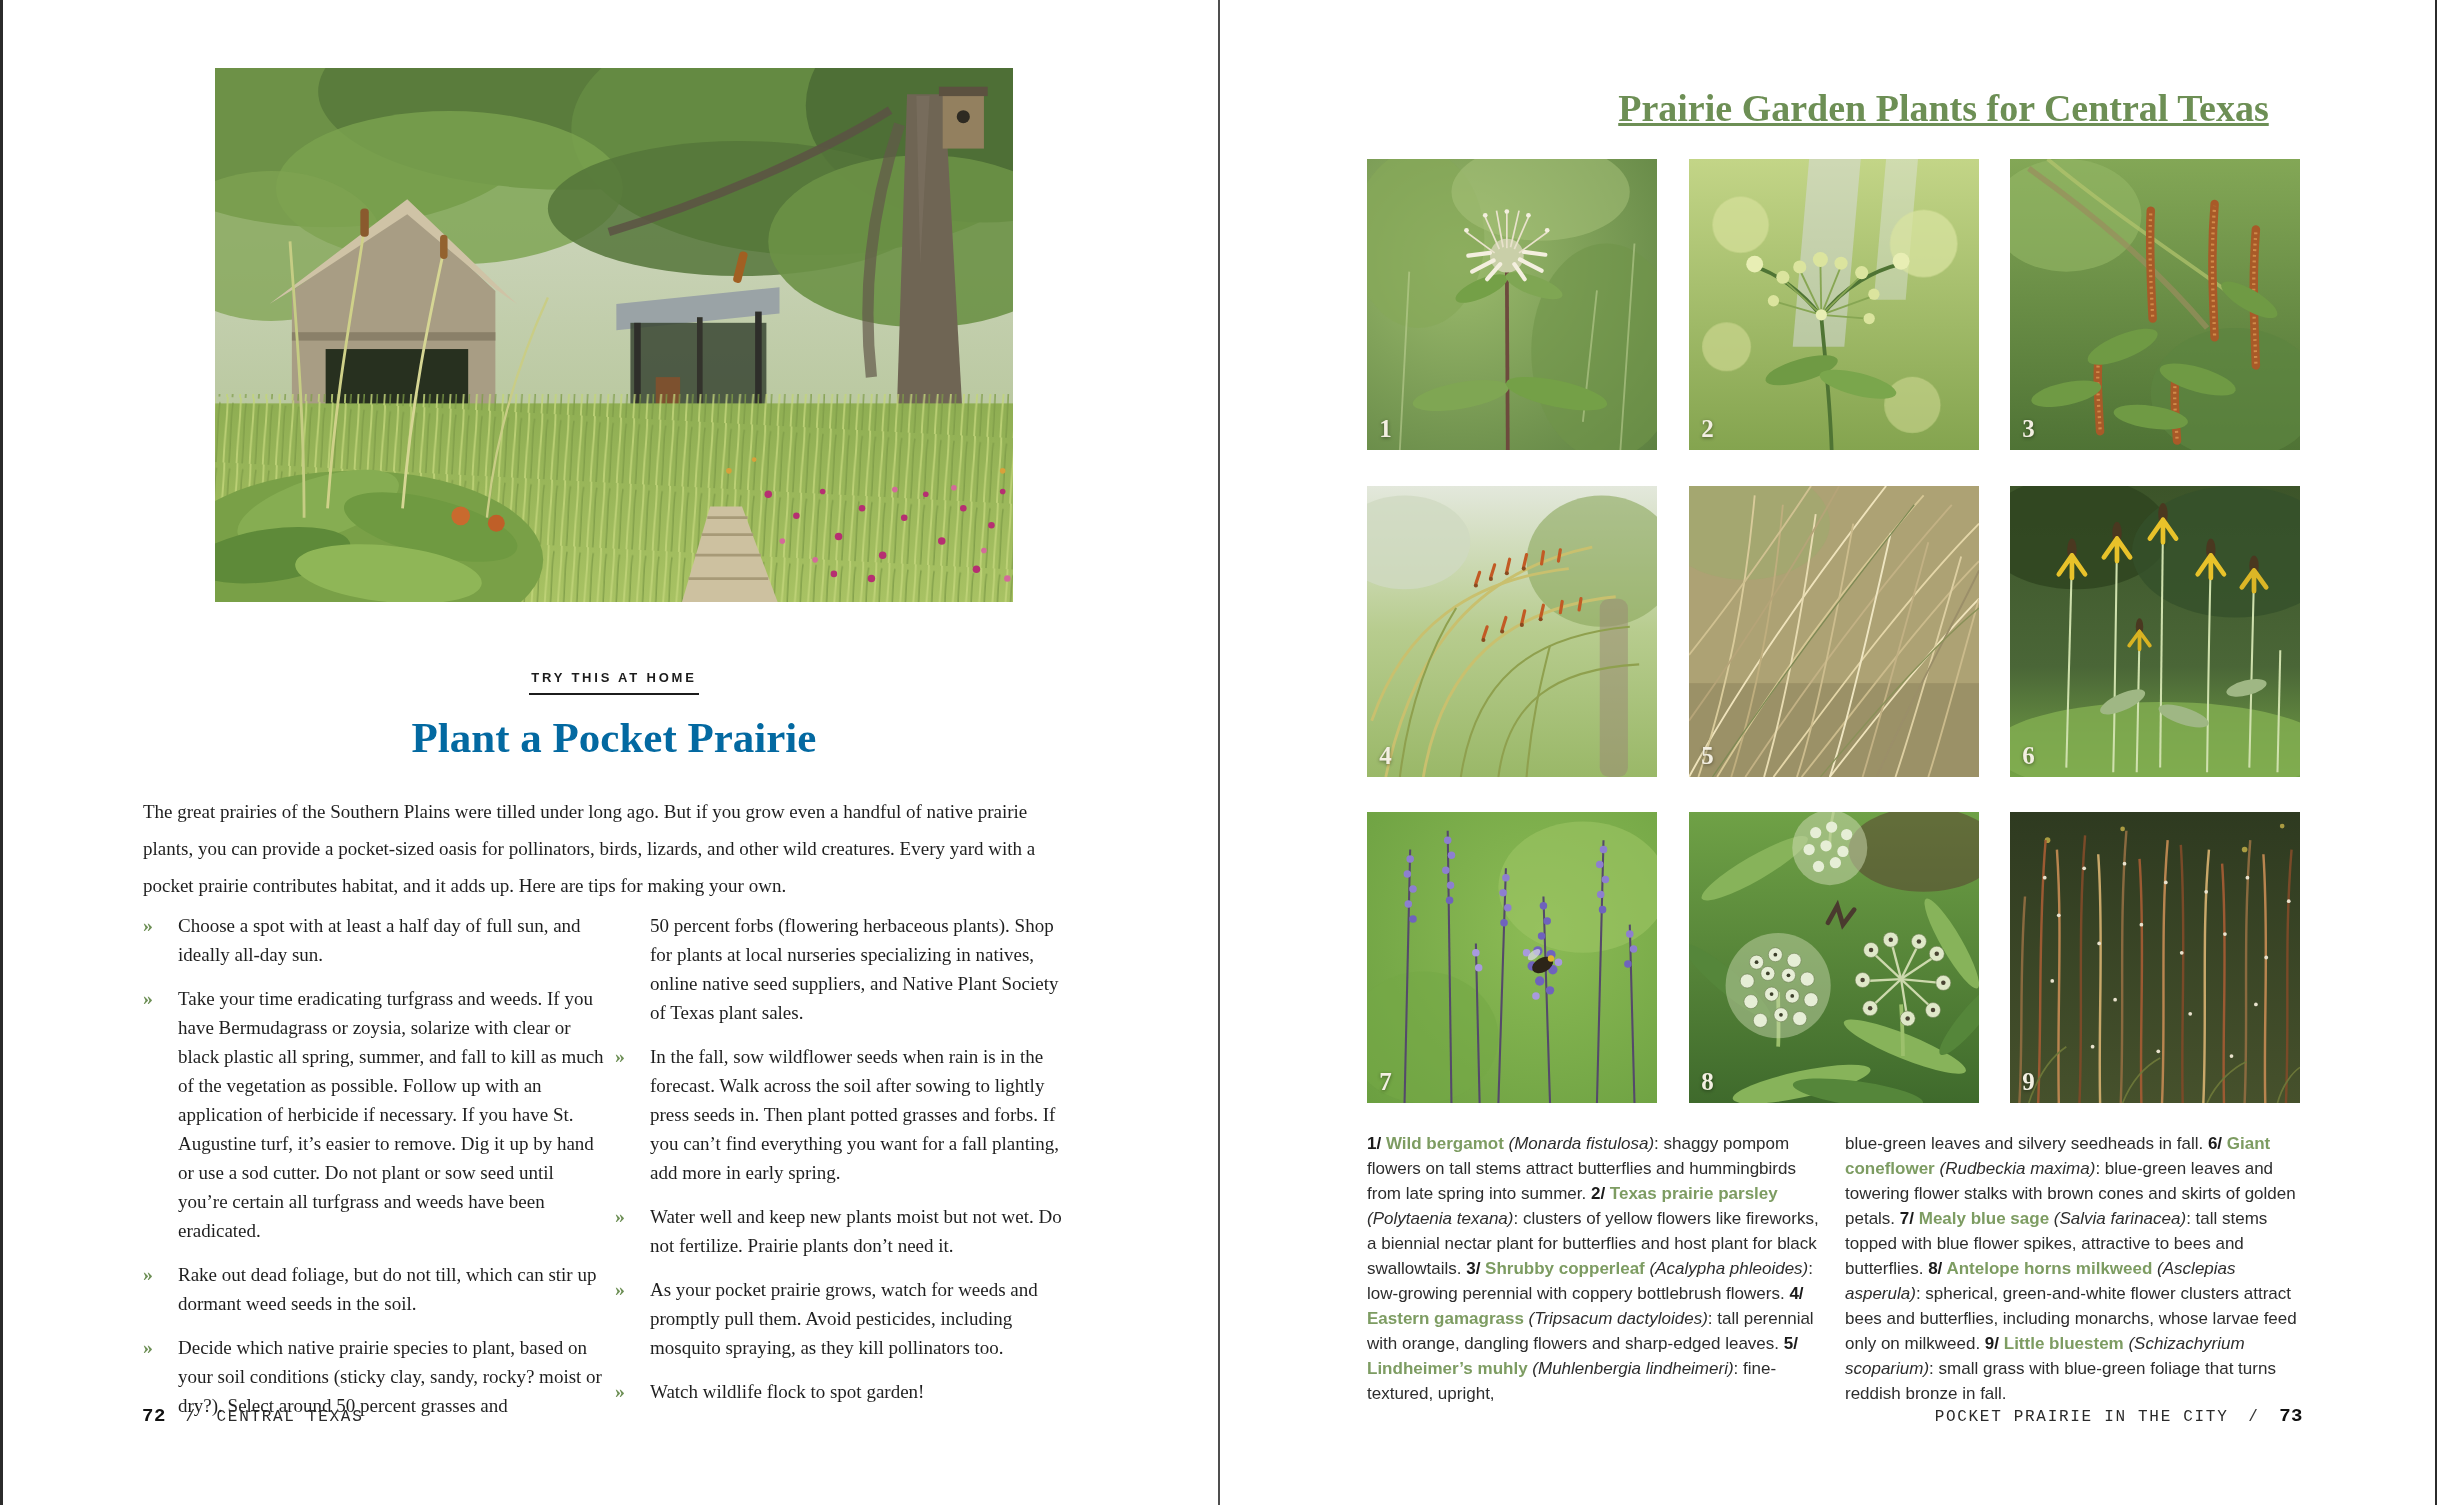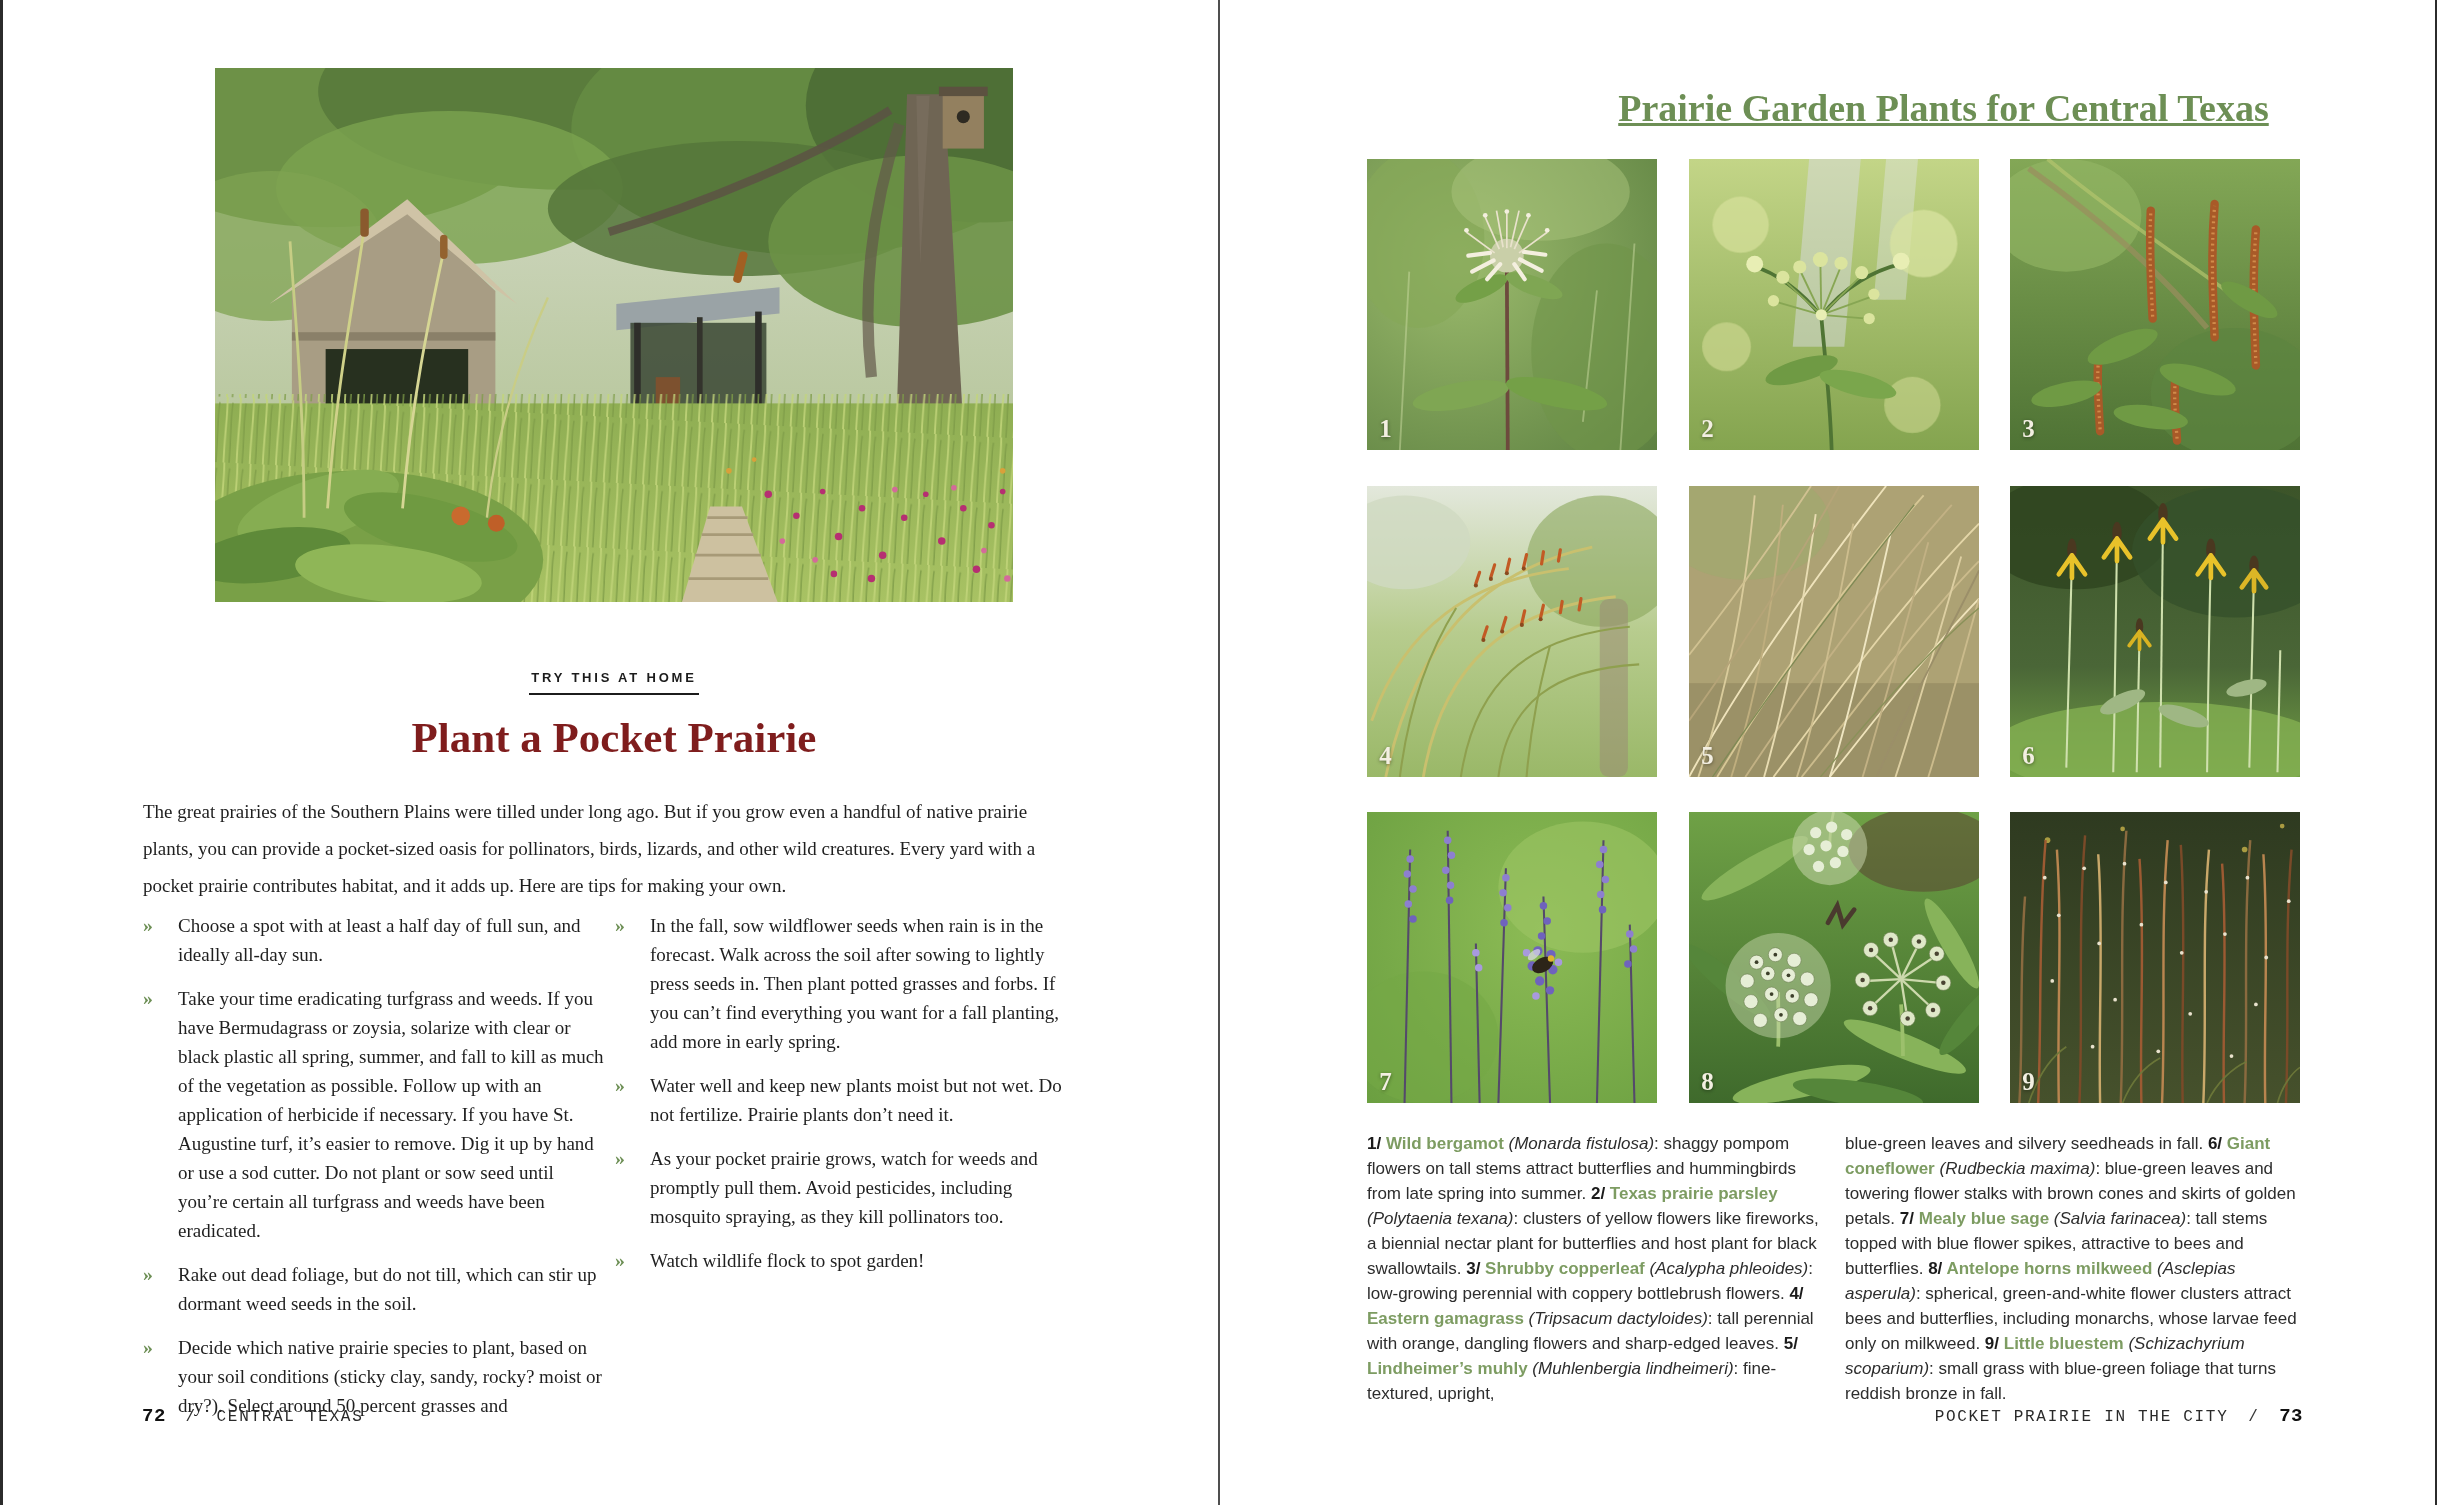--- a/index.html
+++ b/index.html
@@ -12,21 +12,21 @@
 
   svg{display:block;width:100%;height:100%;}
 
   
   .photo-main{position:absolute;left:215px;top:68px;width:798px;height:534px;}
   .kicker-wrap{position:absolute;left:215px;top:669px;width:798px;text-align:center;}
   .kicker{display:inline-block;font-family:"Liberation Sans",sans-serif;font-weight:700;
           font-size:13px;letter-spacing:2.8px;color:#1c1c1c;padding:0 1.9px 7.5px 1.9px;
           border-bottom:2.8px solid #1c1c1c;}
   .title-left{position:absolute;left:215px;top:711px;width:798px;text-align:center;
-              font:600 43px/1.25 "Liberation Serif",serif;color:#7f1d1d;}
+              font:600 43px/1.25 "Liberation Serif",serif;color:#0369a1;}
   .intro{position:absolute;left:143px;top:793px;width:919px;font-size:19px;
          line-height:37px;color:#1f1f1f;}
   .tips-col{position:absolute;top:911px;width:463px;}
   .tips-col.c1{left:143px;}
   .tips-col.c2{left:615px;}
   .tip{display:flex;margin-bottom:15px;font-size:19px;line-height:29px;color:#1f1f1f;}
   .tip-marker{flex:none;width:35px;color:#6d8f55;font-weight:700;font-size:19.7px;}
   .tip-text{flex:1;}
   .footer{position:absolute;top:1405px;font-family:Liberation Mono, monospace;
           font-size:16px;letter-spacing:1.7px;color:#2a2a2a;white-space:nowrap;}
@@ -176,20 +176,24 @@
       <div class="tip">
         <span class="tip-marker">»</span>
         <span class="tip-text">Rake out dead foliage, but do not till, which can stir up dormant weed seeds in the soil.</span>
       </div>
       <div class="tip">
         <span class="tip-marker">»</span>
         <span class="tip-text">Decide which native prairie species to plant, based on your soil conditions (sticky clay, sandy, rocky? moist or dry?). Select around 50 percent grasses and</span>
       </div>
     </div>
   <div class="tips-col c2">
+      <div class="tip">
+        <span class="tip-marker"></span>
+        <span class="tip-text">50 percent forbs (flowering herbaceous plants). Shop for plants at local nurseries specializing in natives, online native seed suppliers, and Native Plant Society of Texas plant sales.</span>
+      </div>
       <div class="tip">
         <span class="tip-marker">»</span>
         <span class="tip-text">In the fall, sow wildflower seeds when rain is in the forecast. Walk across the soil after sowing to lightly press seeds in. Then plant potted grasses and forbs. If you can’t find everything you want for a fall planting, add more in early spring.</span>
       </div>
       <div class="tip">
         <span class="tip-marker">»</span>
         <span class="tip-text">Water well and keep new plants moist but not wet. Do not fertilize. Prairie plants don’t need it.</span>
       </div>
       <div class="tip">
         <span class="tip-marker">»</span>

